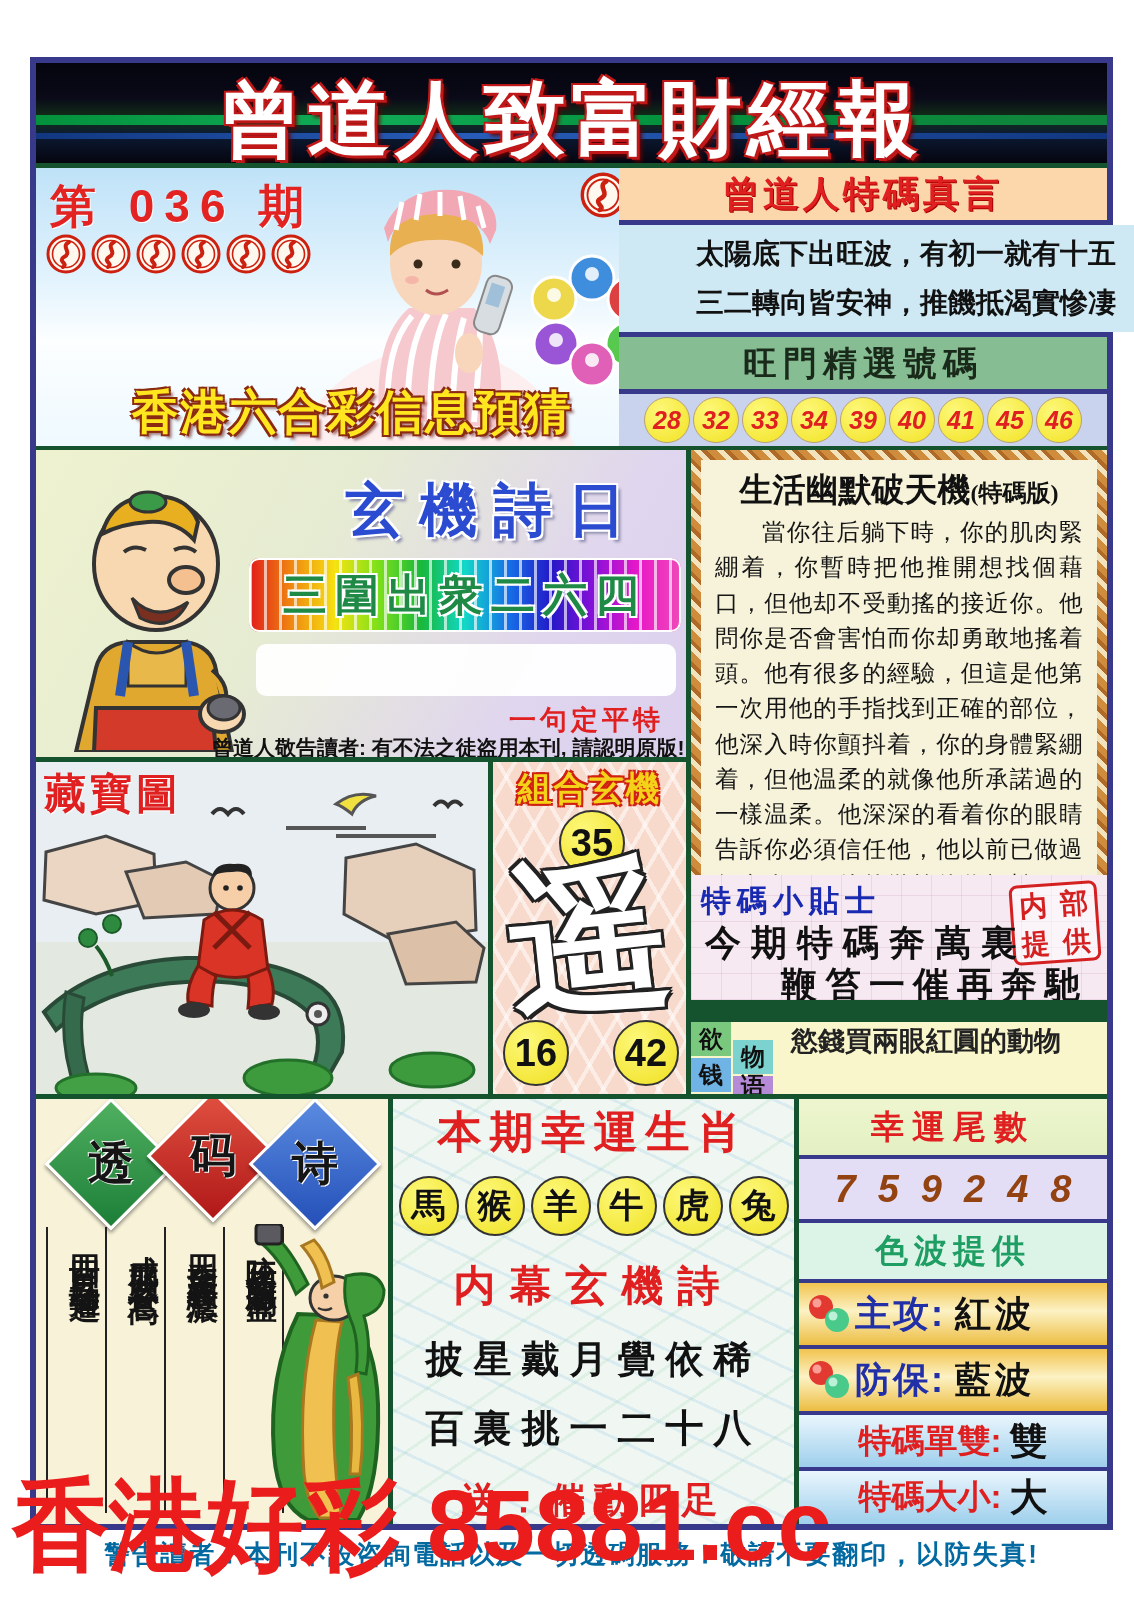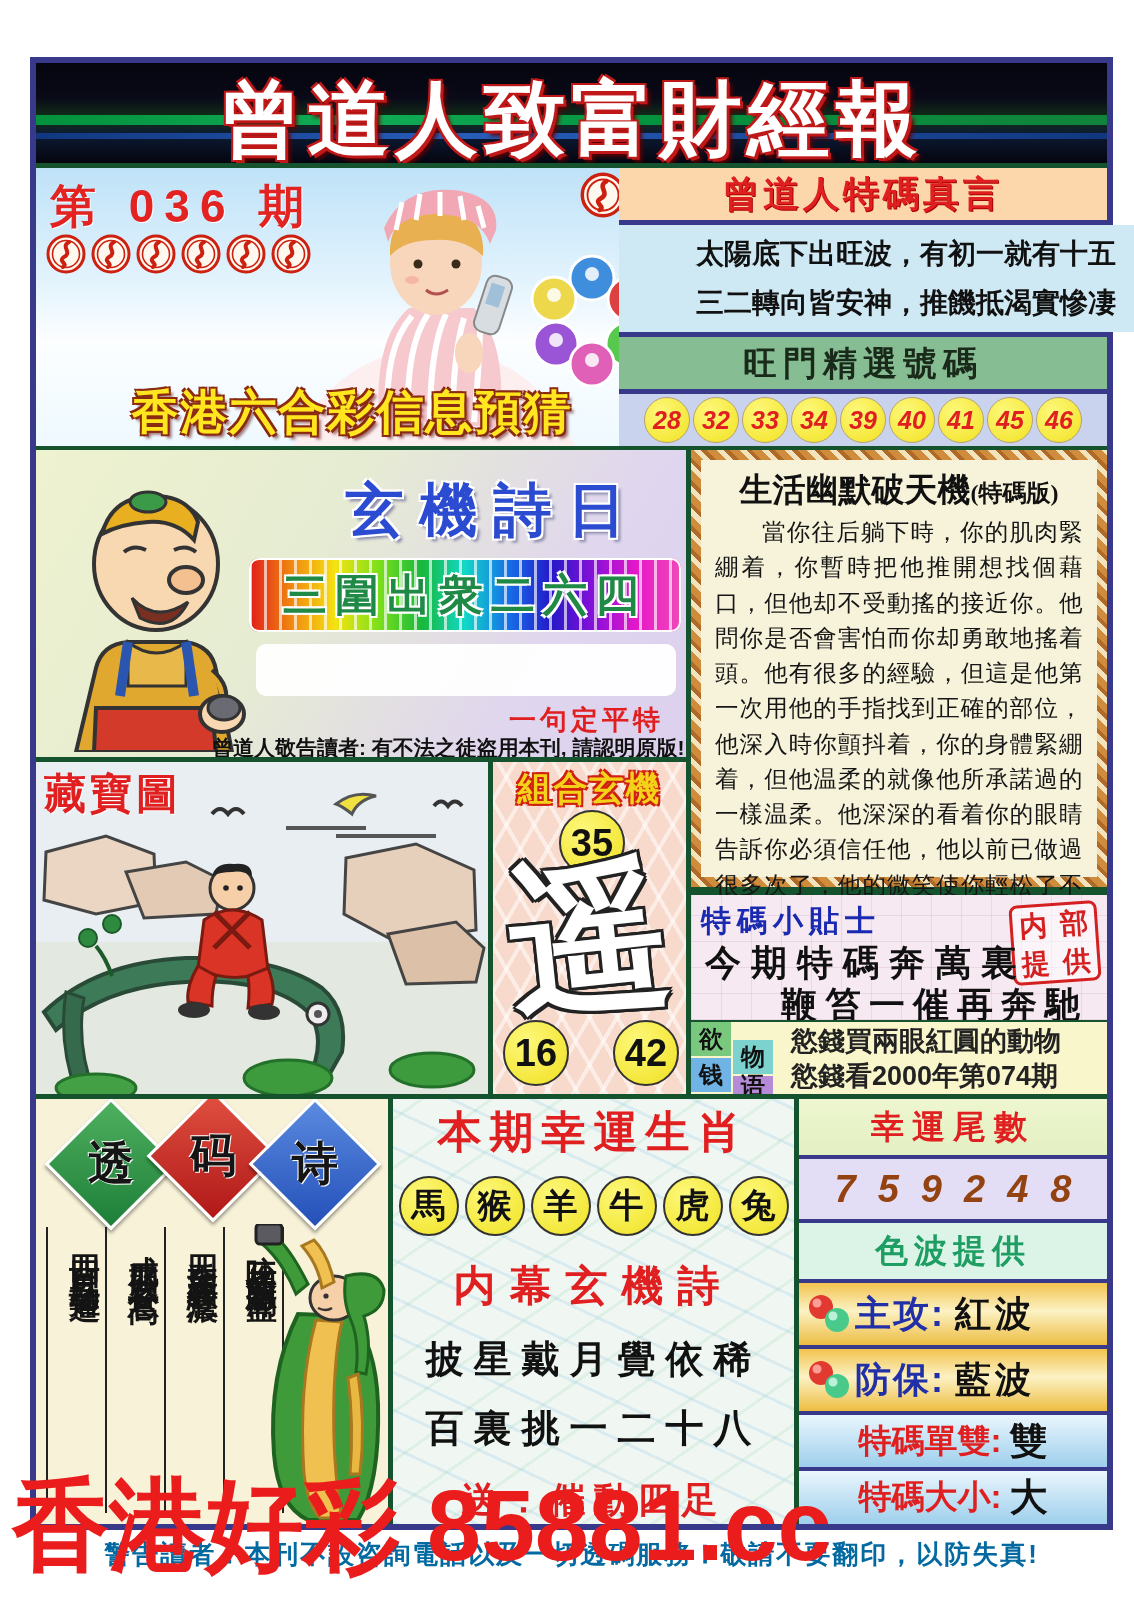--- a/index.html
+++ b/index.html
@@ -96,21 +96,21 @@
   .combo-ball{width:62px;height:62px;border-radius:50%;background:radial-gradient(circle at 35% 30%,#fdf87a,#f0e020);
       border:2px solid #333;color:#111;font-size:38px;font-weight:bold;display:flex;align-items:center;justify-content:center;}
   .combo-ball.b35{left:66px;top:48px;}
   .combo-ball.b16{left:10px;top:258px;}
   .combo-ball.b42{left:120px;top:258px;}
   .combo-char{left:0;top:96px;width:100%;text-align:center;font-size:160px;font-weight:bold;color:#ffffff;
       font-family:"Liberation Serif",serif;line-height:1;transform:rotate(-6deg);
       text-shadow:3px 3px 0 #222,-3px -3px 0 #222,3px -3px 0 #222,-3px 3px 0 #222,0 3px 0 #222,0 -3px 0 #222,3px 0 0 #222,-3px 0 0 #222;}
 
   
-  .tips{left:655px;top:832px;width:416px;height:125px;background:#f7e9f2;
+  .tips{left:655px;top:812px;width:416px;height:125px;background:#f7e9f2;
       background-image:repeating-linear-gradient(0deg,rgba(190,150,180,.22) 0 1px,rgba(0,0,0,0) 1px 26px),
                        repeating-linear-gradient(90deg,rgba(190,150,180,.22) 0 1px,rgba(0,0,0,0) 1px 30px);overflow:hidden;}
   .tips-title{left:10px;top:6px;font-size:30px;font-weight:bold;color:#1a2ab0;letter-spacing:6px;
       font-family:"Liberation Serif",serif;}
   .tips-line1{left:14px;top:44px;font-size:36px;font-weight:bold;color:#101010;letter-spacing:10px;
       font-family:"Liberation Serif",serif;}
   .tips-line2{left:90px;top:86px;font-size:36px;font-weight:bold;color:#101010;letter-spacing:8px;
       font-family:"Liberation Serif",serif;}
   .stamp{right:8px;top:8px;width:82px;height:74px;border:3px solid #d42020;border-radius:8px;
       transform:rotate(-4deg);background:rgba(255,255,255,.5);
@@ -405,21 +405,20 @@
 
   <div class="abs money">
     <div class="money-labels">
       <span class="money-cell mc0">欲</span>
       <span class="money-cell mc1">钱</span>
       <span class="money-cell mc2">物</span>
       <span class="money-cell mc3">语</span>
     </div>
     <div class="money-lines">
       <div>慾錢買兩眼紅圓的動物</div>
-      <div>慾錢看2000年第074期</div>
     </div>
   </div>
 
   <div class="abs codepoem">
     <div class="diamond d-green">
         <span>透</span>
       </div>
     <div class="diamond d-red">
         <span>码</span>
       </div>

